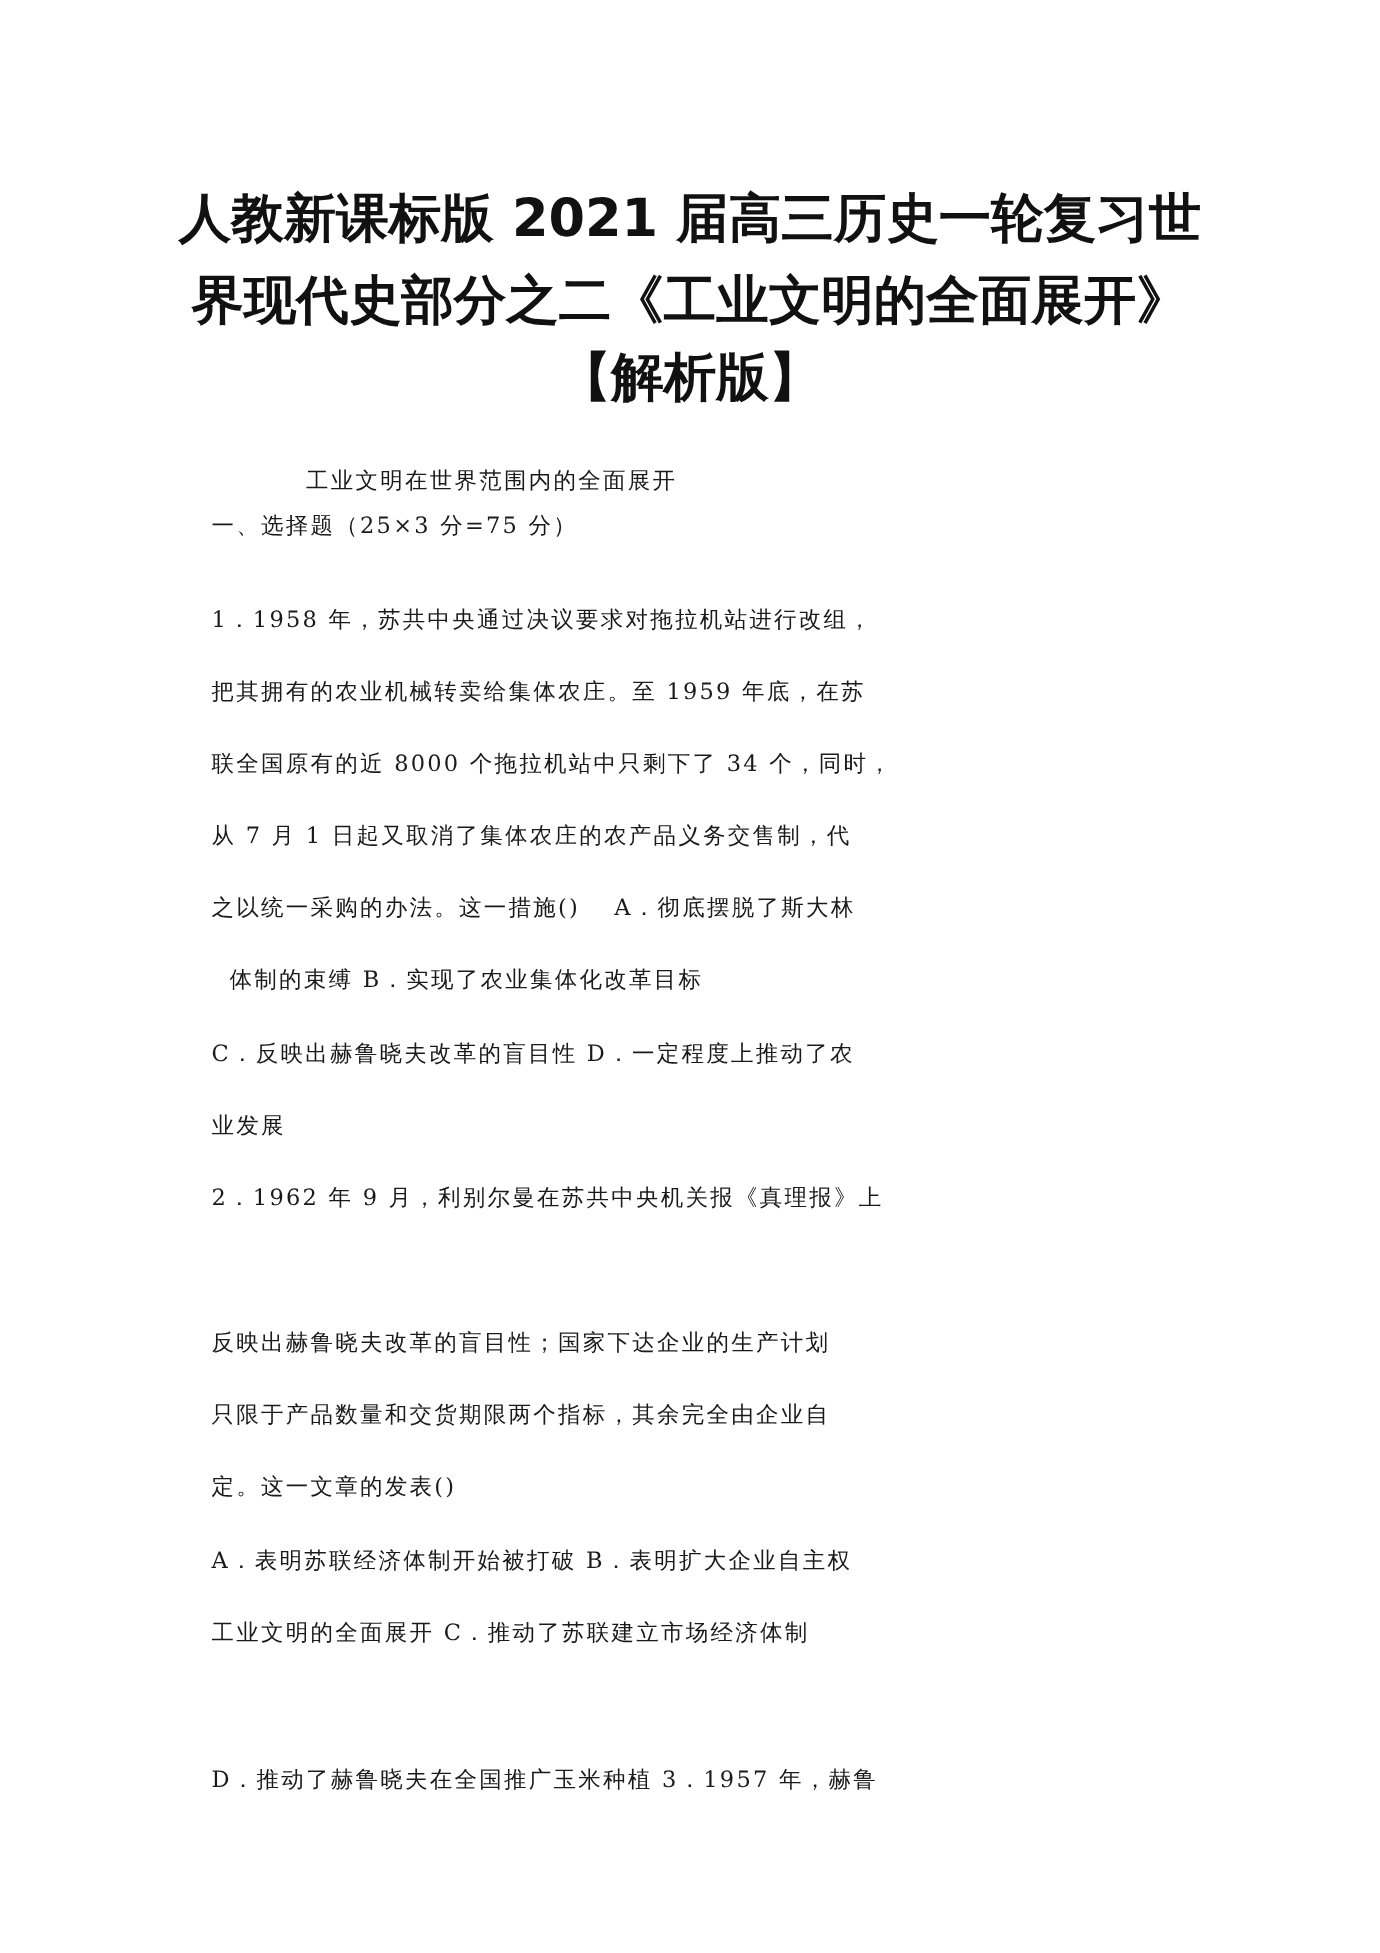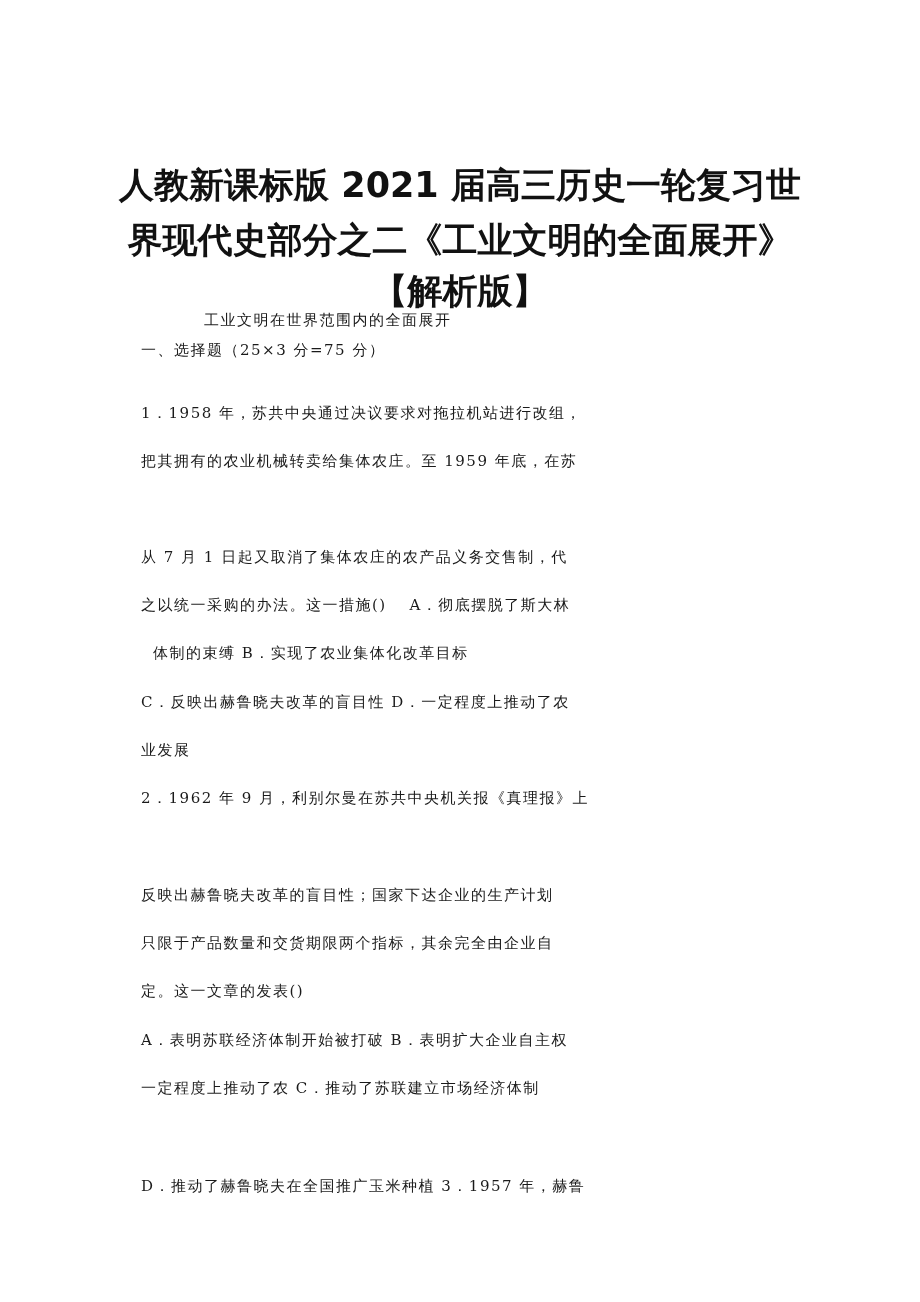--- a/index.html
+++ b/index.html
@@ -1,21 +1,21 @@
 <!DOCTYPE html>
 <html><head>
 <meta charset="utf-8">
 <style>
   html, body { margin: 0; padding: 0; background: #ffffff; }
   body { width: 920px; height: 1302px; position: relative; overflow: hidden; }
   .page { position: absolute; left: 0; top: 0; width: 920px; height: 1302px; background: #fff; }
   .title-line {
     position: absolute; left: 0; width: 920px; text-align: center;
     font-family: "DejaVu Sans", sans-serif; font-weight: bold;
-    font-size: 35px; color: #111; white-space: nowrap; letter-spacing: 0px; margin-top: 40px;
+    font-size: 35px; color: #111; white-space: nowrap; letter-spacing: 0px;
   }
   .line {
     position: absolute; left: 141px;
     font-family: "DejaVu Serif", serif;
     font-size: 15px; color: #1a1a1a; white-space: nowrap;
     letter-spacing: 1.5px;
   }
 </style>
 </head>
 <body>
@@ -23,25 +23,26 @@
 <div class="page">
   <div class="title-line" style="top:122px;">人教新课标版 2021 届高三历史一轮复习世</div>
   <div class="title-line" style="top:177px;">界现代史部分之二《工业文明的全面展开》</div>
   <div class="title-line" style="top:228px;">【解析版】</div>
 
   <div class="line" style="top:311px; left:204px;">工业文明在世界范围内的全面展开</div>
   <div class="line" style="top:341px;">一、选择题（25×3 分=75 分）</div>
 
   <div class="line" style="top:404px;">1．1958 年，苏共中央通过决议要求对拖拉机站进行改组，</div>
   <div class="line" style="top:452px;">把其拥有的农业机械转卖给集体农庄。至 1959 年底，在苏</div>
+  <div class="line" style="top:500px;">联全国原有的近 8000 个拖拉机站中只剩下了 34 个，同时，</div>
   <div class="line" style="top:548px;">从 7 月 1 日起又取消了集体农庄的农产品义务交售制，代</div>
   <div class="line" style="top:596px;">之以统一采购的办法。这一措施()　 A．彻底摆脱了斯大林</div>
   <div class="line" style="top:644px;margin-left:12px;">体制的束缚 B．实现了农业集体化改革目标</div>
   <div class="line" style="top:693px;">C．反映出赫鲁晓夫改革的盲目性 D．一定程度上推动了农</div>
   <div class="line" style="top:741px;">业发展</div>
   <div class="line" style="top:789px;">2．1962 年 9 月，利别尔曼在苏共中央机关报《真理报》上</div>
   <div class="line" style="top:886px;">反映出赫鲁晓夫改革的盲目性；国家下达企业的生产计划</div>
   <div class="line" style="top:934px;">只限于产品数量和交货期限两个指标，其余完全由企业自</div>
   <div class="line" style="top:982px;">定。这一文章的发表()</div>
   <div class="line" style="top:1031px;">A．表明苏联经济体制开始被打破 B．表明扩大企业自主权</div>
-  <div class="line" style="top:1079px;">一定程度上推动了农 C．推动了苏联建立市场经济体制</div>
+  <div class="line" style="top:1079px;">工业文明的全面展开 C．推动了苏联建立市场经济体制</div>
   <div class="line" style="top:1177px;">D．推动了赫鲁晓夫在全国推广玉米种植 3．1957 年，赫鲁</div>
 </div>
 
 </body></html>

